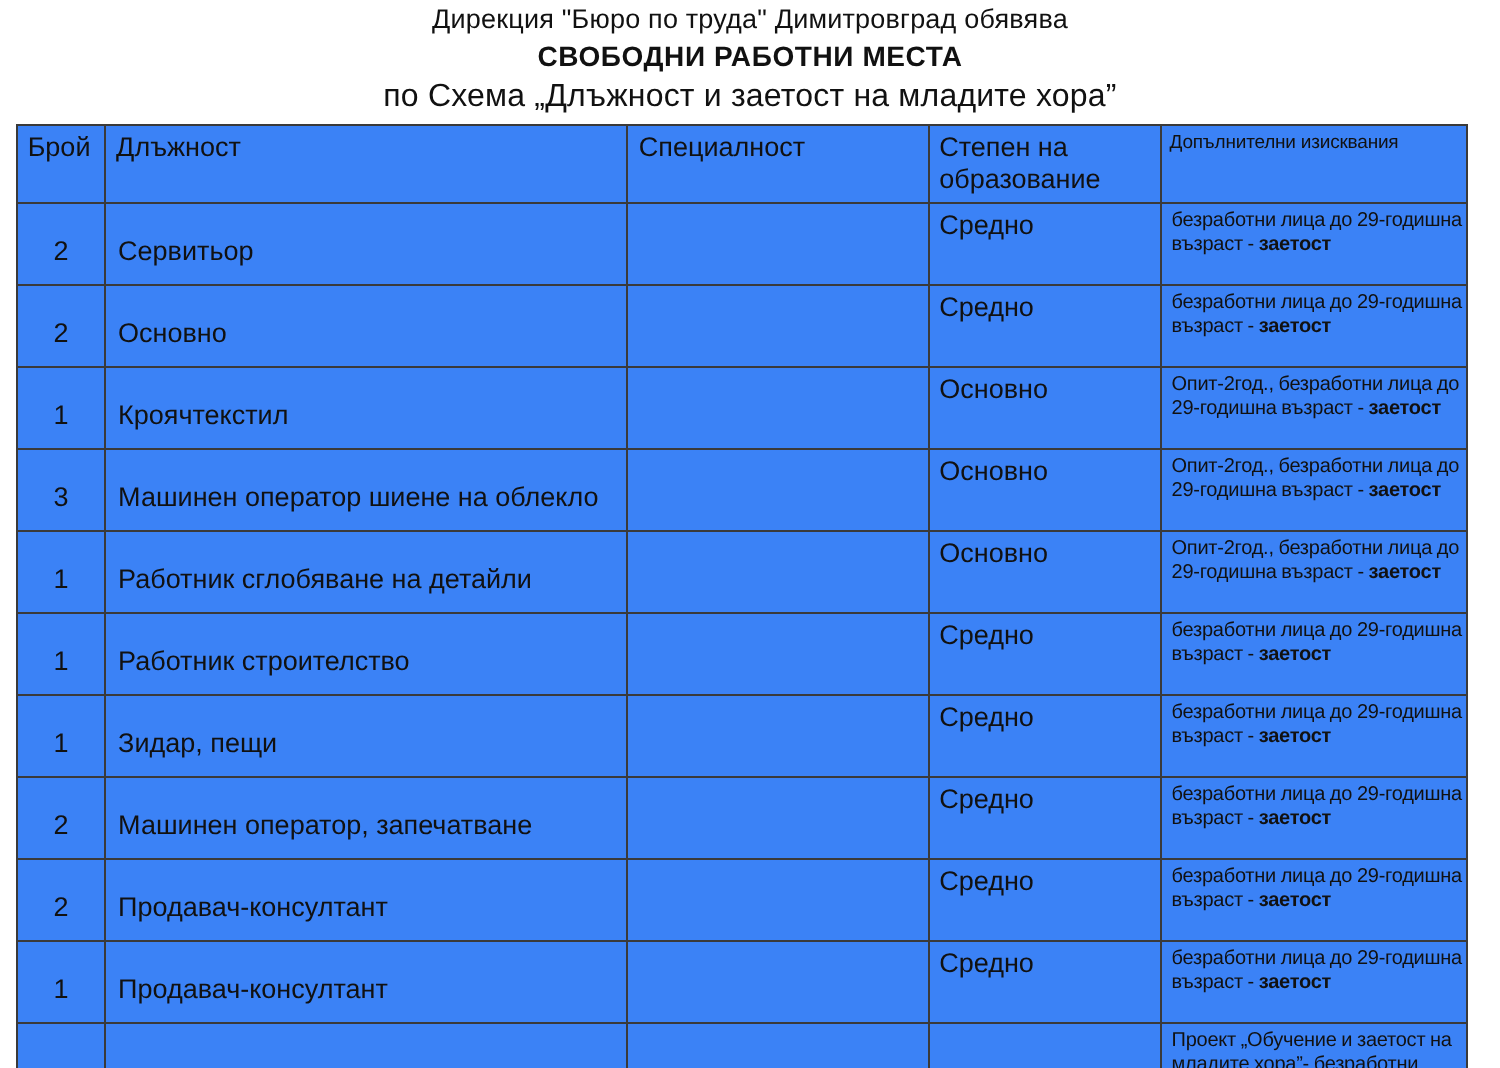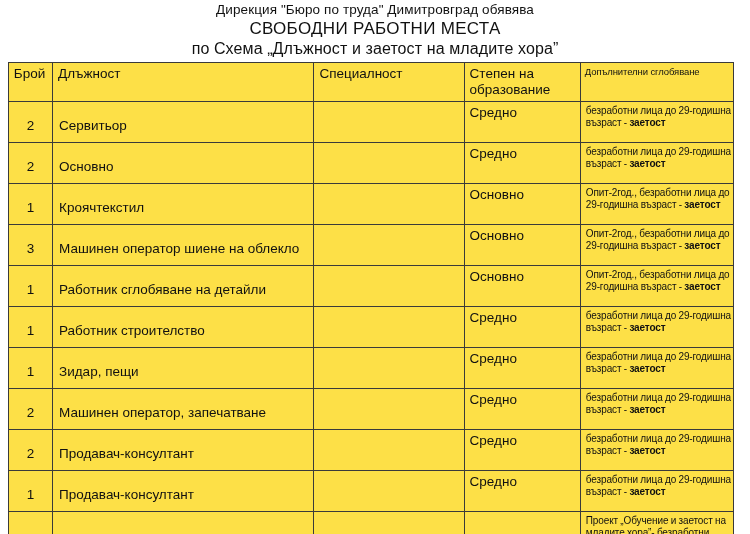--- a/index.html
+++ b/index.html
@@ -27,23 +27,23 @@
     text-align: center;
     padding-top: 1px;
   }
   .heading-line1 {
     font-size: 13.5px;
     line-height: 17px;
     font-weight: 400;
     letter-spacing: 0.1px;
   }
   .heading-line2 {
-    font-size: 17px;
+    font-size: 14px;
     line-height: 21px;
-    font-weight: normal;
+    font-weight: bold;
     letter-spacing: 0.3px;
   }
   .heading-line3 {
     font-size: 16px;
     line-height: 20px;
     font-weight: 400;
     letter-spacing: 0.1px;
   }
 
   
@@ -56,21 +56,21 @@
   table.jobs {
     width: 726px;
     border-collapse: collapse;
     table-layout: fixed;
     border: 1.6px solid #2b2b2b;
   }
   table.jobs td, table.jobs th {
     border: 1.3px solid #3a3a3a;
     vertical-align: top;
     padding: 0;
-    background: #fde047;
+    background: #3b82f6;
   }
 
   col.c-count  { width: 44px; }
   col.c-pos    { width: 261px; }
   col.c-spec   { width: 150px; }
   col.c-edu    { width: 116px; }
   col.c-req    { width: 153px; }
 
   
   .hdr td {
@@ -161,21 +161,21 @@
           <td>
             <div class="hdr-cell">Длъжност</div>
           </td>
           <td>
             <div class="hdr-cell">Специалност</div>
           </td>
           <td>
             <div class="hdr-cell">Степен на образование</div>
           </td>
           <td>
-            <div class="hdr-cell req">Допълнителни сглобяване</div>
+            <div class="hdr-cell req">Допълнителни изисквания</div>
           </td>
         </tr>
       <tr class="row">
             <td>
               <div class="cell-count">2</div>
             </td>
             <td>
               <div class="cell-pos">Сервитьор</div>
             </td>
             <td>

